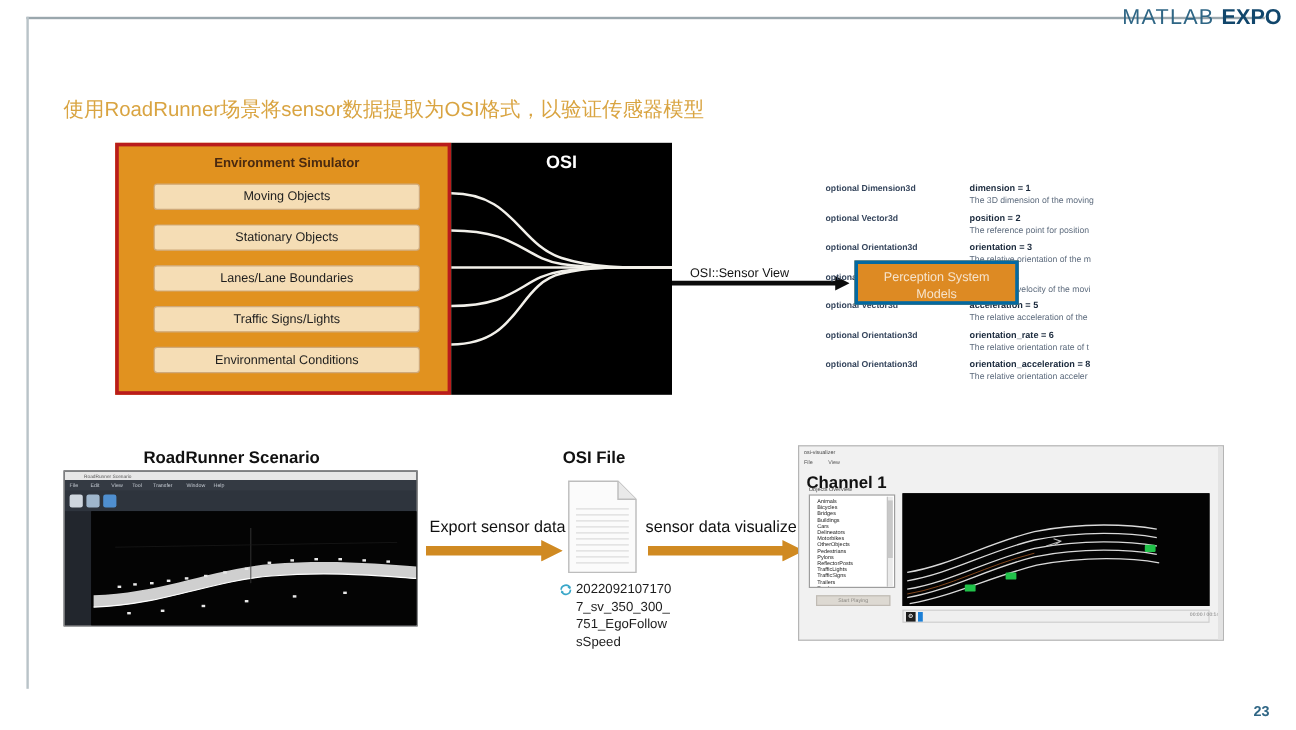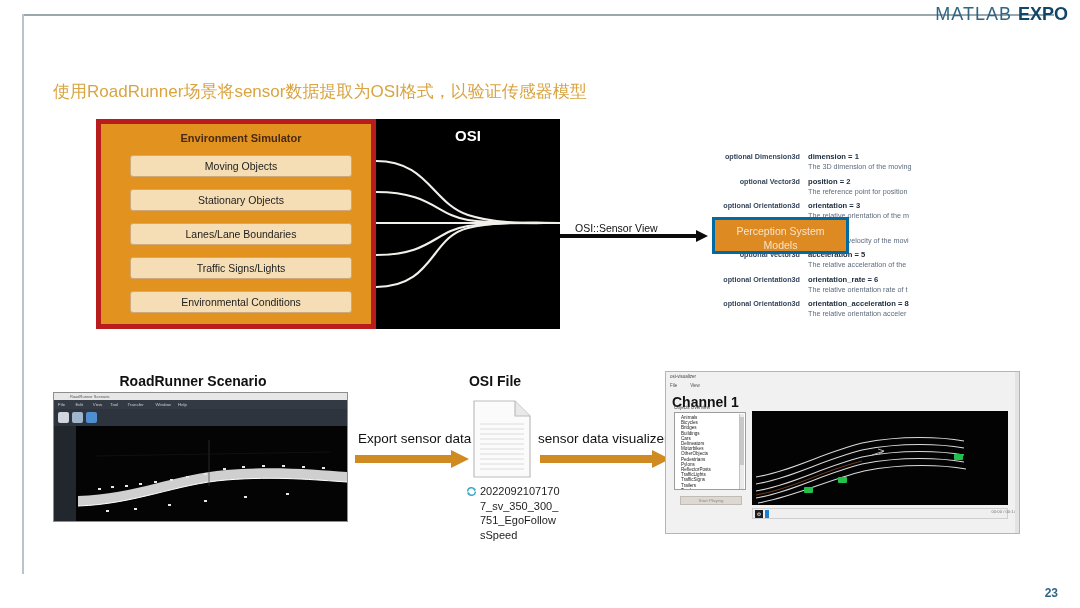--- a/index.html
+++ b/index.html
@@ -36,21 +36,21 @@
   .title sup{font-size:15px;vertical-align:super;}
   .subtitle{
     position:absolute;left:53px;top:80px;
     font-size:17px;color:#d9a441;white-space:nowrap;
   }
 
   
   .diagram{position:absolute;left:96px;top:119px;width:464px;height:210px;}
   .env-panel{
     position:absolute;left:0;top:0;width:280px;height:210px;
-    background:#e1921f;border:5px solid #b91c1c;box-sizing:border-box;
+    background:#e1921f;border:3px solid #b91c1c;box-sizing:border-box;
   }
   .env-title{
     position:absolute;left:0;top:8px;width:280px;text-align:center;
     font-size:11px;font-weight:bold;color:#4a2a10;
   }
   .env-box{
     position:absolute;left:29px;width:222px;height:22px;
     background:#f5ddb5;border:1px solid #cfa97a;border-radius:3px;
     box-sizing:border-box;
     display:flex;align-items:center;justify-content:center;
@@ -72,21 +72,21 @@
     font-size:10.5px;color:#111;white-space:nowrap;
   }
 
   
   .proto{
     position:absolute;left:688px;top:152px;width:265px;height:176px;
     overflow:hidden;
   }
   .proto-row{position:relative;height:24.5px;}
   .proto-decl{
-    position:absolute;left:0;top:0;width:112px;text-align:right;
+    position:absolute;left:0;top:0;width:112px;
     font-size:7.2px;font-weight:bold;color:#35455c;white-space:nowrap;
   }
   .proto-name{
     position:absolute;left:120px;top:0;
     font-size:7.6px;font-weight:bold;color:#1b2a3d;white-space:nowrap;
   }
   .proto-desc{
     position:absolute;left:120px;top:10px;
     font-size:7.2px;color:#5d6b7d;white-space:nowrap;
   }

